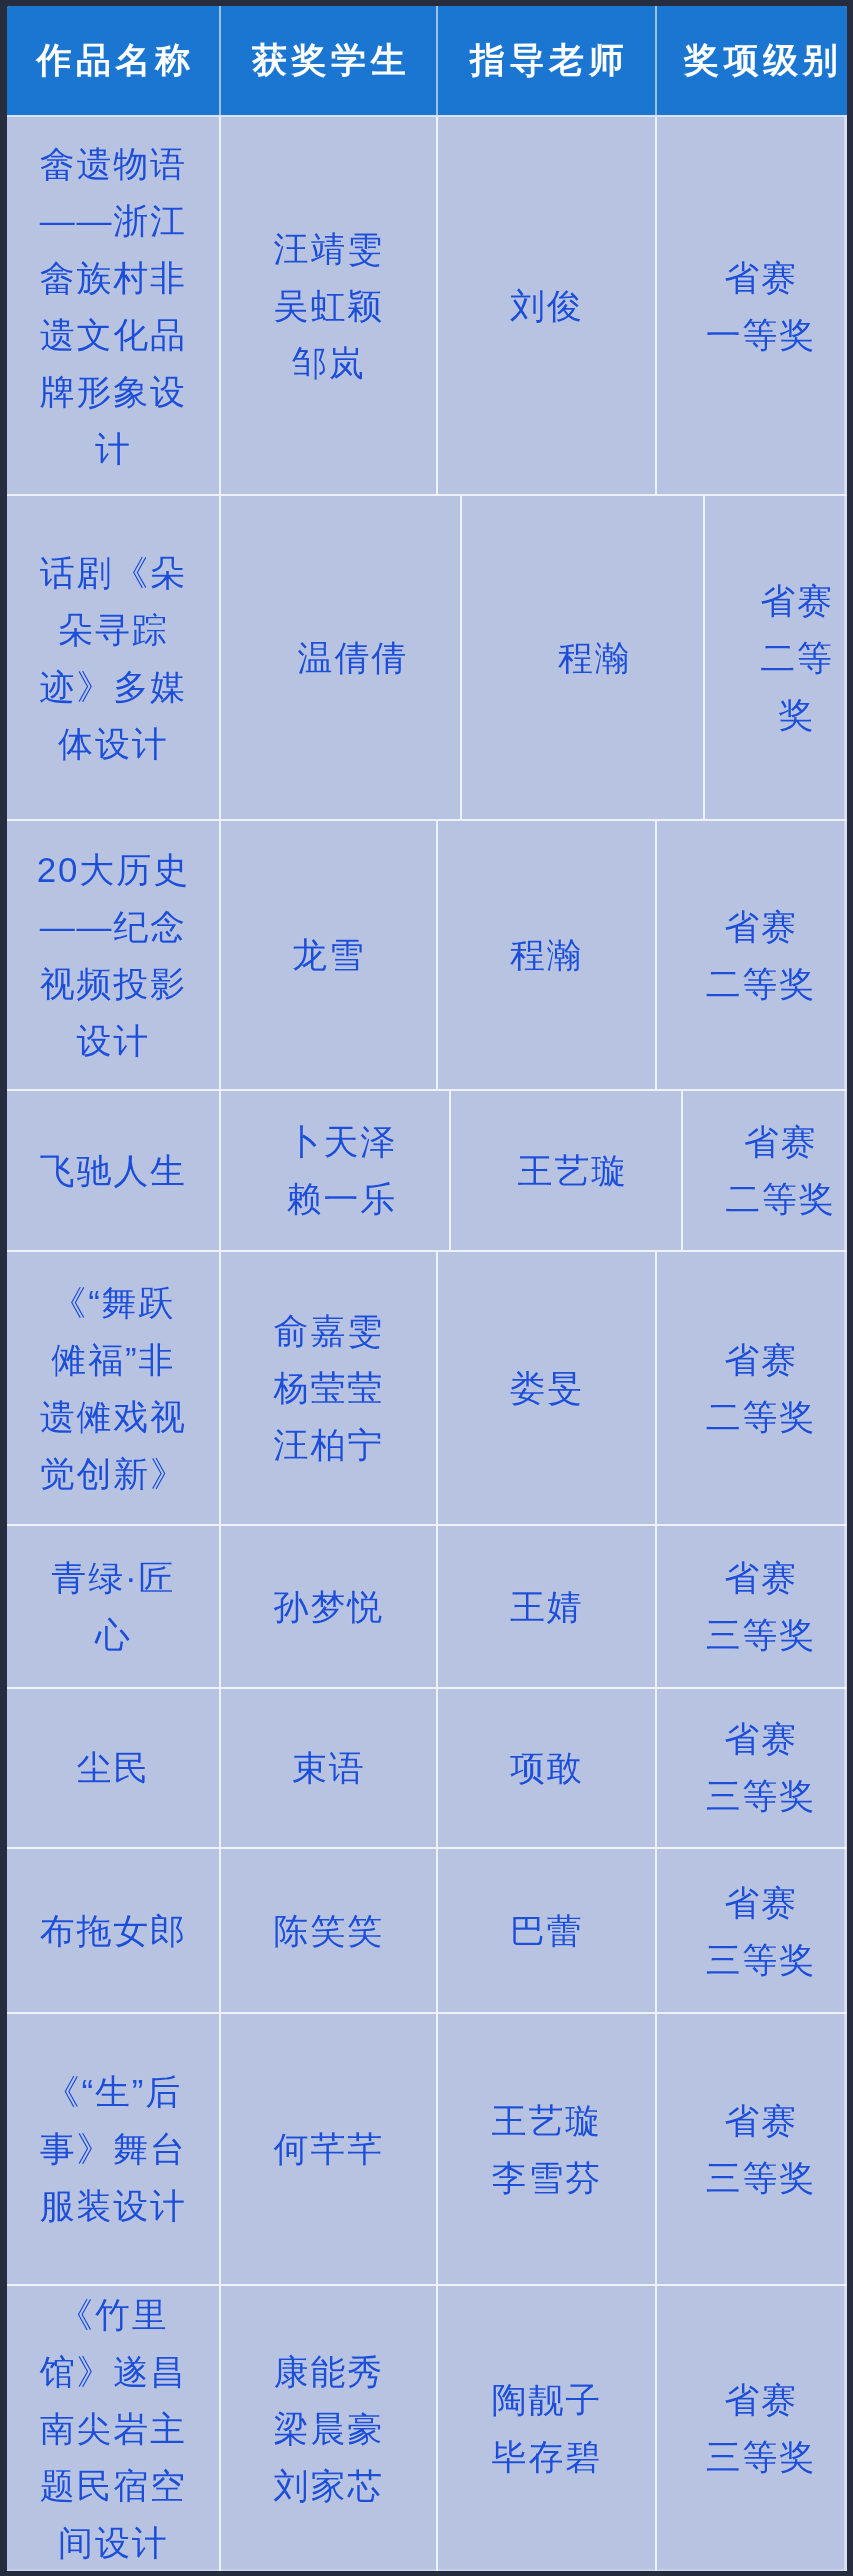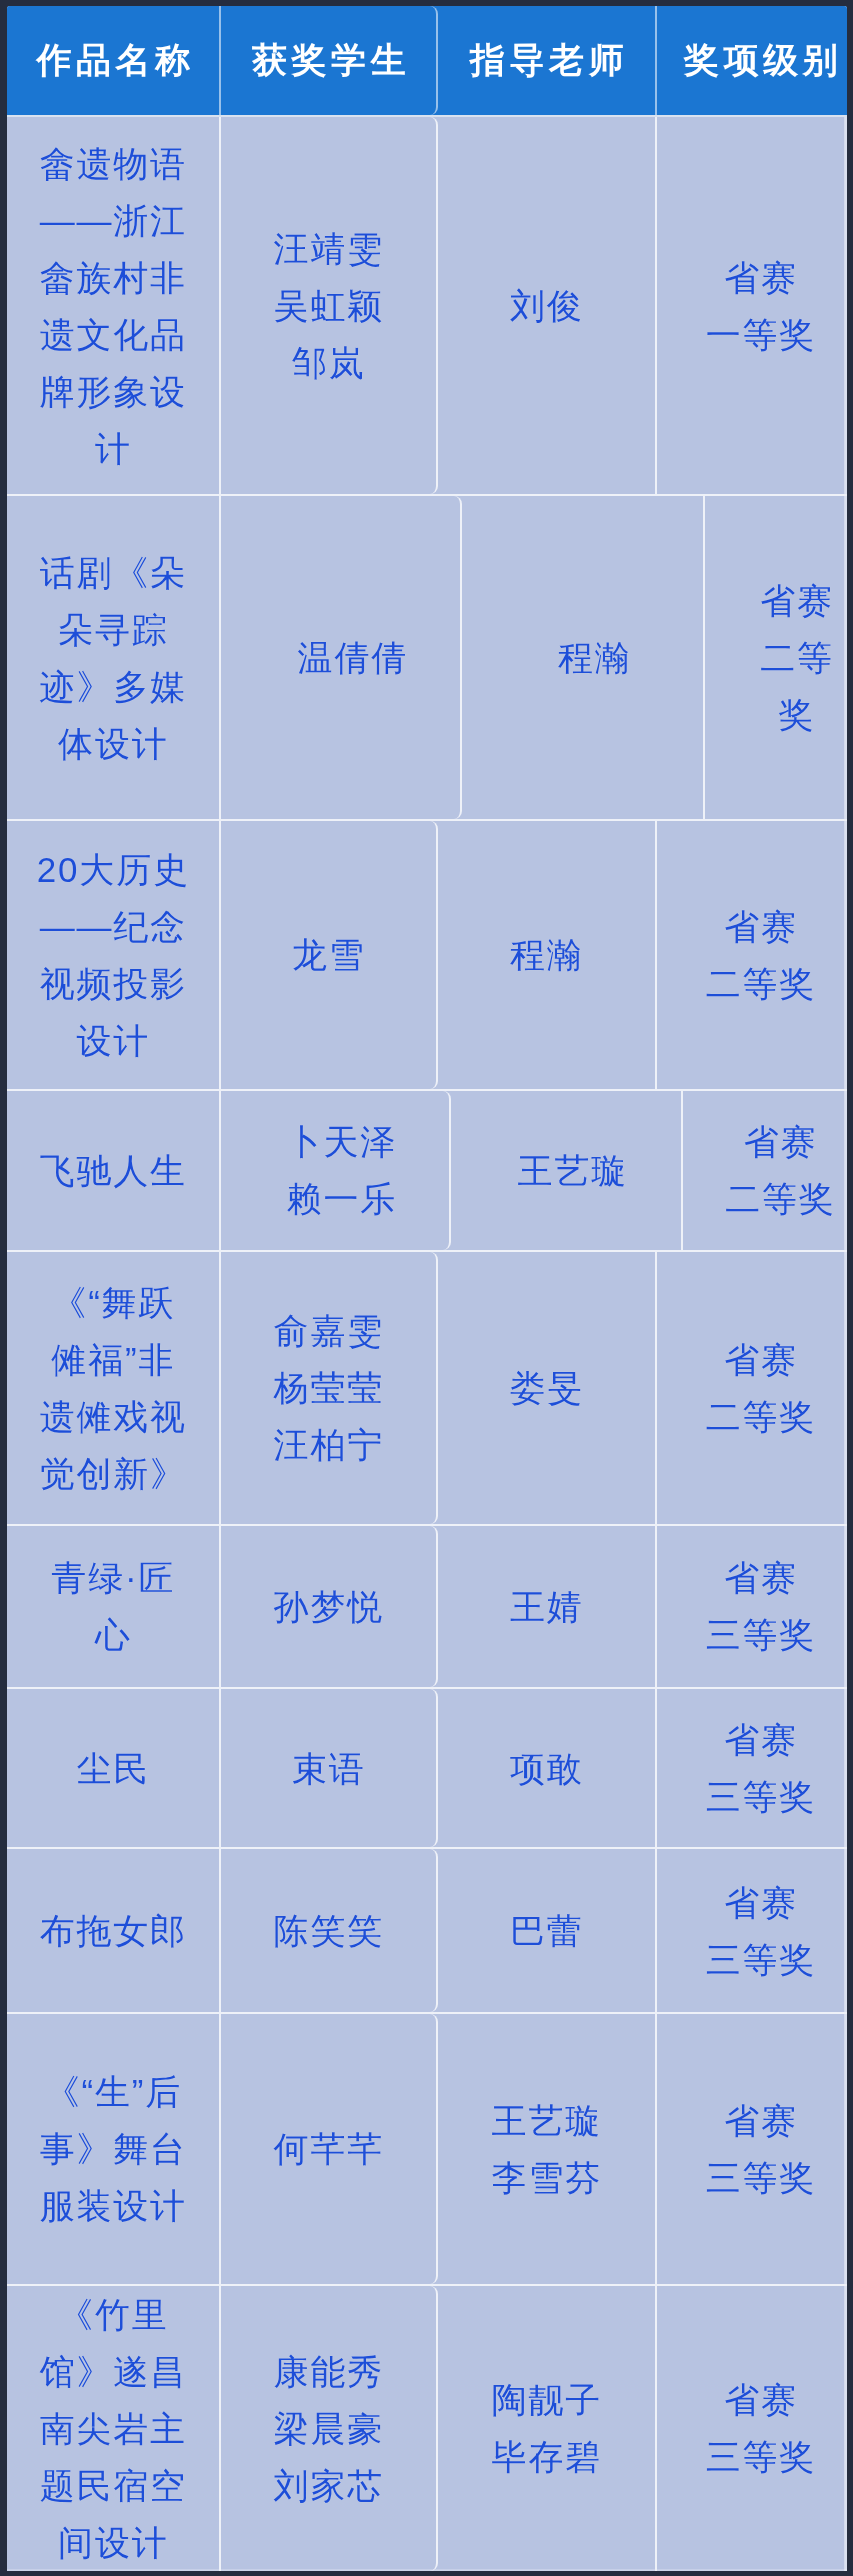--- a/index.html
+++ b/index.html
@@ -21,30 +21,30 @@
   }
   .row { display: flex; border-bottom: 2.8px solid #eef1f8; }
   .row.header {
     background: #1b76d2;
     height: 112px;
     border-bottom: 2.8px solid #d9e2f0;
     border-radius: 2.8px 2.8px 0 0;
   }
   .r1 { height: 381px; } .r2 { height: 326px; gap: 24px; } .r3 { height: 271px; }
   .r4 { height: 162px; gap: 13px; } .r5 { height: 275px; } .r6 { height: 164px; }
-  .r7 { height: 161px; } .r8 { height: 165px; } .r9 { height: 273px; }
+  .r7 { height: 161px; font-family: Liberation Serif, serif; } .r8 { height: 165px; } .r9 { height: 273px; }
   .r10 { flex: 1; border-bottom: none; }
   .cell {
     display: flex; align-items: center; justify-content: center;
     text-align: center;
     border-right: 2.8px solid #eef1f8;
     overflow: hidden;
   }
   .header .cell { border-right: 2.8px solid rgba(255,255,255,0.55); }
-  .c1 { width: 214px; } .c2 { width: 217px; border-radius: 8px; } .c3 { width: 219px; }
+  .c1 { width: 214px; } .c2 { width: 217px; } .c3 { width: 219px; }
   .c4 { flex: 1; border-right: none !important; padding-left: 18px; }
   .htxt {
     color: #ffffff;
     font-size: 35px; font-weight: 700;
     letter-spacing: 4.6px; text-indent: 4.6px;
     white-space: nowrap;
   }
   .txt {
     color: #1d4ed8;
     font-size: 35px; font-weight: 500;

